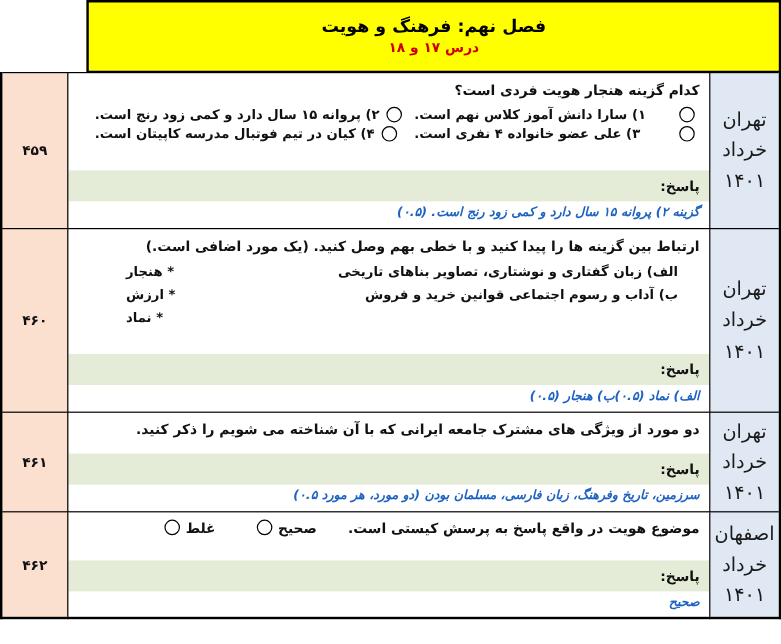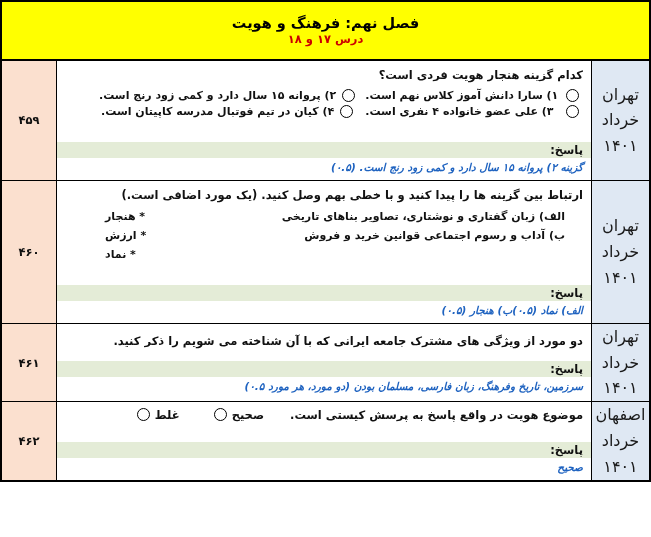--- a/index.html
+++ b/index.html
@@ -17,21 +17,21 @@
   .sheet {
     width: 651px;
     height: 537px;
     box-sizing: border-box;
     position: relative;
   }
 
   
   .chapter-header {
     box-sizing: border-box;
-    width: 651px;
+    width: 579px;
     height: 60px;
     background: #ffff00;
     border: 2px solid #000000;
     border-bottom: 1px solid #000000;
     display: flex;
     flex-direction: column;
     align-items: center;
     justify-content: center;
     gap: 2px;
   }
@@ -119,21 +119,21 @@
   .opt {
     display: flex;
     align-items: center;
     gap: 6px;
     font-size: 11px;
     font-weight: bold;
     color: #111111;
     white-space: nowrap;
   }
   .opt-right { justify-content: space-between; padding-right: 4px; }
-  .opt-left  { justify-content: center; margin-left: 20px; }
+  .opt-left  { justify-content: flex-end; }
   .bubble {
     display: inline-block;
     width: 11px;
     height: 11px;
     border: 1.5px solid #000000;
     border-radius: 50%;
     flex: 0 0 auto;
     background: #ffffff;
   }
 
@@ -179,21 +179,21 @@
   .tf-opt {
     display: flex;
     align-items: center;
     gap: 5px;
     margin-left: 34px;
   }
 
   
   .ans-band {
     background: #e4ecd7;
-    height: 16px;
+    height: 26px;
     display: flex;
     align-items: center;
     justify-content: flex-start;
     padding: 0 8px;
     box-sizing: border-box;
   }
   .ans-label {
     font-size: 11.5px;
     font-weight: bold;
     color: #111111;

